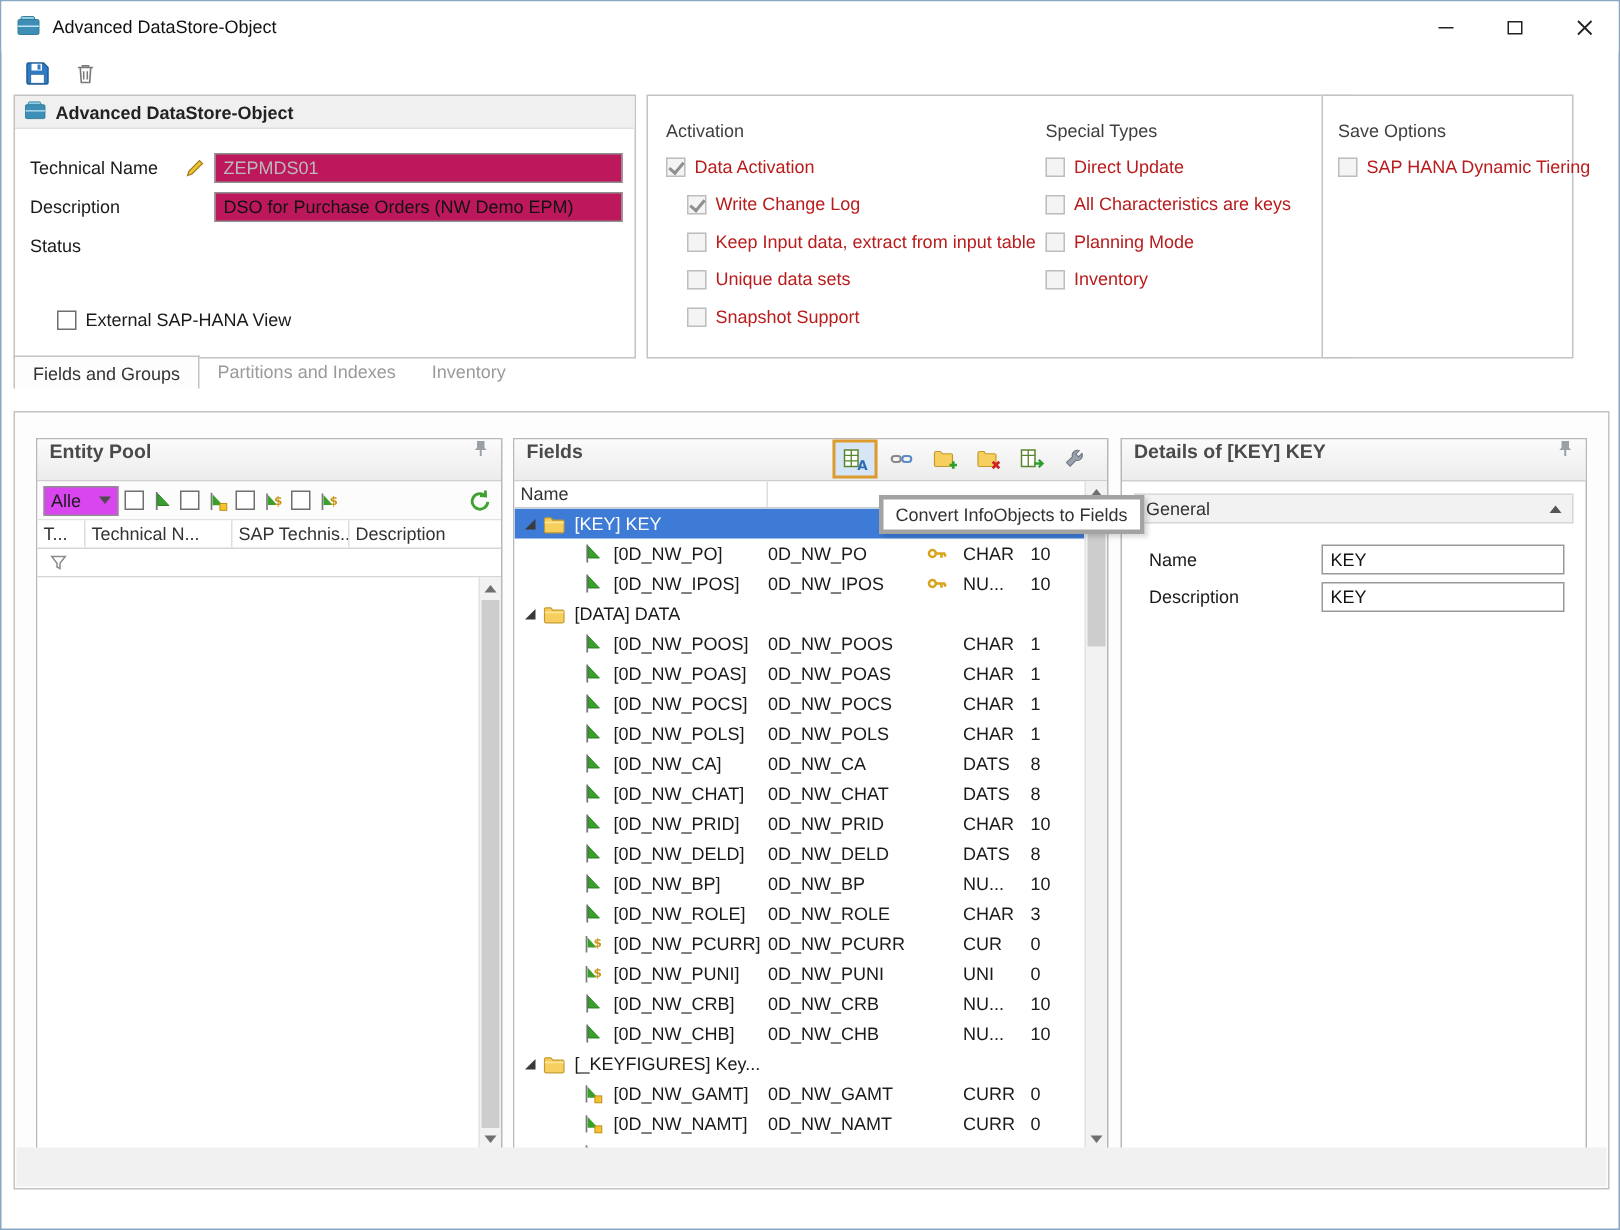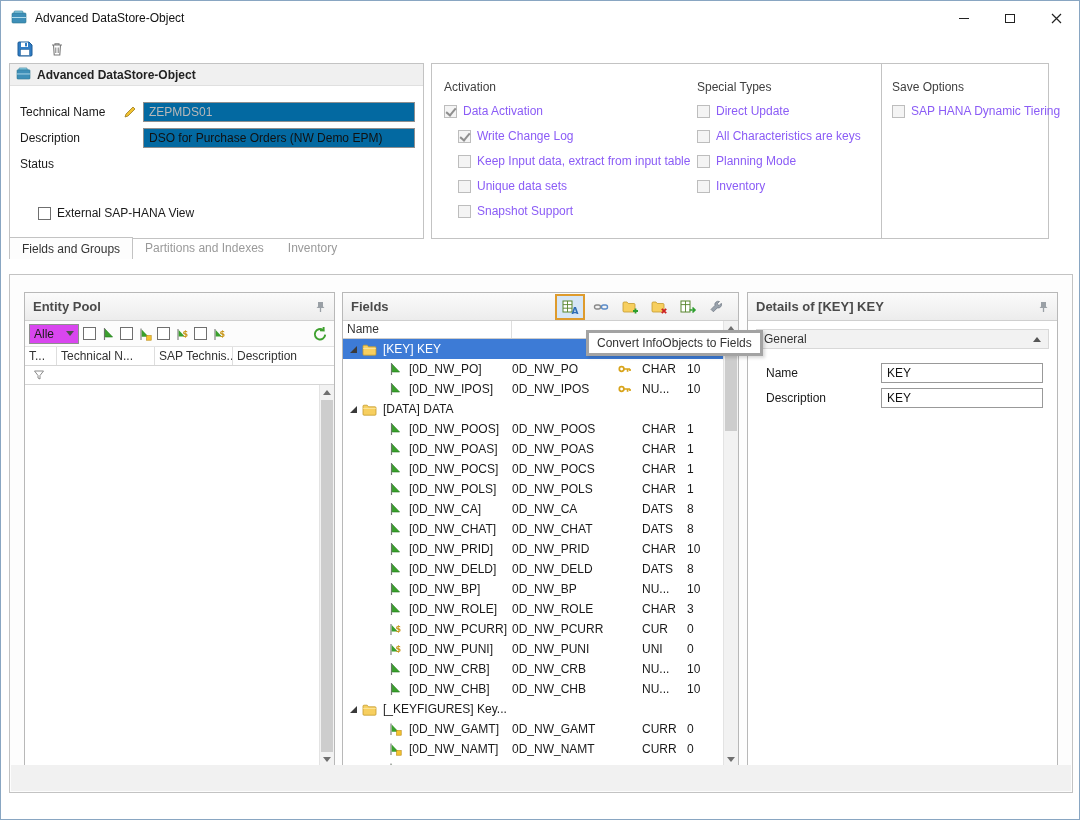--- a/index.html
+++ b/index.html
@@ -17,49 +17,49 @@
   .toolbar{position:absolute;top:34px;left:0;right:0;height:28px;display:flex;align-items:center;gap:12px;padding-left:14px;}
   .tool-btn{background:none;border:none;width:20px;height:20px;display:flex;align-items:center;justify-content:center;cursor:pointer;}
 
   
   .gbox{position:absolute;border:1px solid #c3c3c3;background:#fff;}
   .props-box{left:8px;top:62px;width:415px;height:176px;}
   .props-header{height:22px;background:#f0f0f0;border-bottom:1px solid #e0e0e0;display:flex;align-items:center;gap:6px;padding-left:6px;font-weight:bold;color:#222;}
   .prow{position:absolute;left:0;right:0;height:20px;display:flex;align-items:center;}
   .prow .plabel{position:absolute;left:10px;width:96px;color:#1a1a1a;}
   .pencil-btn{position:absolute;left:110px;top:0;width:20px;height:20px;background:none;border:none;display:flex;align-items:center;justify-content:center;}
-  .pinput{position:absolute;left:133px;width:272px;height:20px;border:1px solid #8f8f8f;padding:0 5px;font:12px "Liberation Sans",sans-serif;background:#0369a1;color:#111;}
+  .pinput{position:absolute;left:133px;width:272px;height:20px;border:1px solid #8f8f8f;padding:0 5px;font:12px "Liberation Sans",sans-serif;background:#be185d;color:#111;}
   .pinput.dim{color:#b9b9b9;}
   .combo{position:absolute;left:133px;width:272px;height:20px;border:1px solid #8f8f8f;background:#fff;display:flex;align-items:center;justify-content:space-between;padding:0 5px;}
   .darr{width:0;height:0;border-left:4px solid transparent;border-right:4px solid transparent;border-top:5px solid #4d4d4d;}
 
   
   .cb{width:13px;height:13px;border:1px solid #6f6f6f;background:#fff;display:inline-block;position:relative;flex:none;}
   .cb.disabled{border-color:#bdbdbd;background:#f4f4f4;}
   .cb.checked::after{content:"";position:absolute;left:3px;top:0px;width:4px;height:8px;border:solid #8f8f8f;border-width:0 2px 2px 0;transform:rotate(40deg);}
   .cbrow{display:flex;align-items:center;gap:6px;height:14px;margin-bottom:11px;white-space:nowrap;}
   .cbrow.indent{margin-left:14px;}
-  .cb-label.dis{color:#8b5cf6;}
+  .cb-label.dis{color:#b91c1c;}
   .opt-heading{color:#3f3f3f;margin-bottom:10px;}
 
   .activation-box{left:430px;top:62px;width:470px;height:176px;}
   .save-box{left:880px;top:62px;width:168px;height:176px;}
   .opt-col{position:absolute;top:16px;}
 
   
   .tab-bar{position:absolute;left:8px;top:236px;height:22px;display:flex;z-index:2;}
   .tab{padding:0 12px;line-height:22px;color:#9a9a9a;cursor:pointer;}
   .tab.active{background:#fdfdfd;border:1px solid #c3c3c3;border-bottom:none;color:#333;}
 
   
   .main{position:absolute;left:8px;top:273px;width:1064px;height:519px;border:1px solid #c3c3c3;background:#fdfdfd;}
   .footer{position:absolute;left:1px;right:1px;bottom:1px;height:26px;background:#f1f1f1;}
 
   .panel{position:absolute;border:1px solid #b8b8b8;background:#fff;}
-  .panel-header{position:absolute;top:0;left:0;right:0;height:28px;background:linear-gradient(#fbfbfb,#ececec);border-bottom:1px solid #cfcfcf;display:flex;align-items:center;padding:0 8px;font-size:13px;font-weight:bold;color:#4a4a4a;}
+  .panel-header{position:absolute;top:0;left:0;right:0;height:28px;background:linear-gradient(#fbfbfb,#ececec);border-bottom:1px solid #cfcfcf;display:flex;align-items:flex-start;padding:0 8px;font-size:13px;font-weight:bold;color:#4a4a4a;}
   .pin{margin-left:auto;background:none;border:none;display:flex;align-items:center;}
 
   .entity-panel{left:14px;top:17px;width:311px;height:476px;}
   .ep-toolbar{position:absolute;top:28px;left:0;right:0;height:26px;display:flex;align-items:center;gap:4px;padding:0 4px;border-bottom:1px solid #e3e3e3;background:#fcfcfc;}
   .mini-combo{width:50px;height:20px;border:1px solid #8f8f8f;background:#d946ef;display:flex;align-items:center;justify-content:space-between;padding:0 4px;}
   .flt-icon{width:16px;height:16px;display:inline-flex;align-items:center;justify-content:center;}
   .refresh-btn{margin-left:auto;background:none;border:none;width:20px;height:20px;display:flex;align-items:center;justify-content:center;}
   .ep-cols{position:absolute;top:54px;left:0;right:0;height:19px;display:flex;border-bottom:1px solid #d5d5d5;background:#fff;}
   .ep-col{padding:2px 4px;border-right:1px solid #dedede;overflow:hidden;white-space:nowrap;color:#333;}
   .ep-filter{position:absolute;top:73px;left:0;right:0;height:19px;border-bottom:1px solid #d5d5d5;display:flex;align-items:center;padding-left:8px;background:#fff;}

